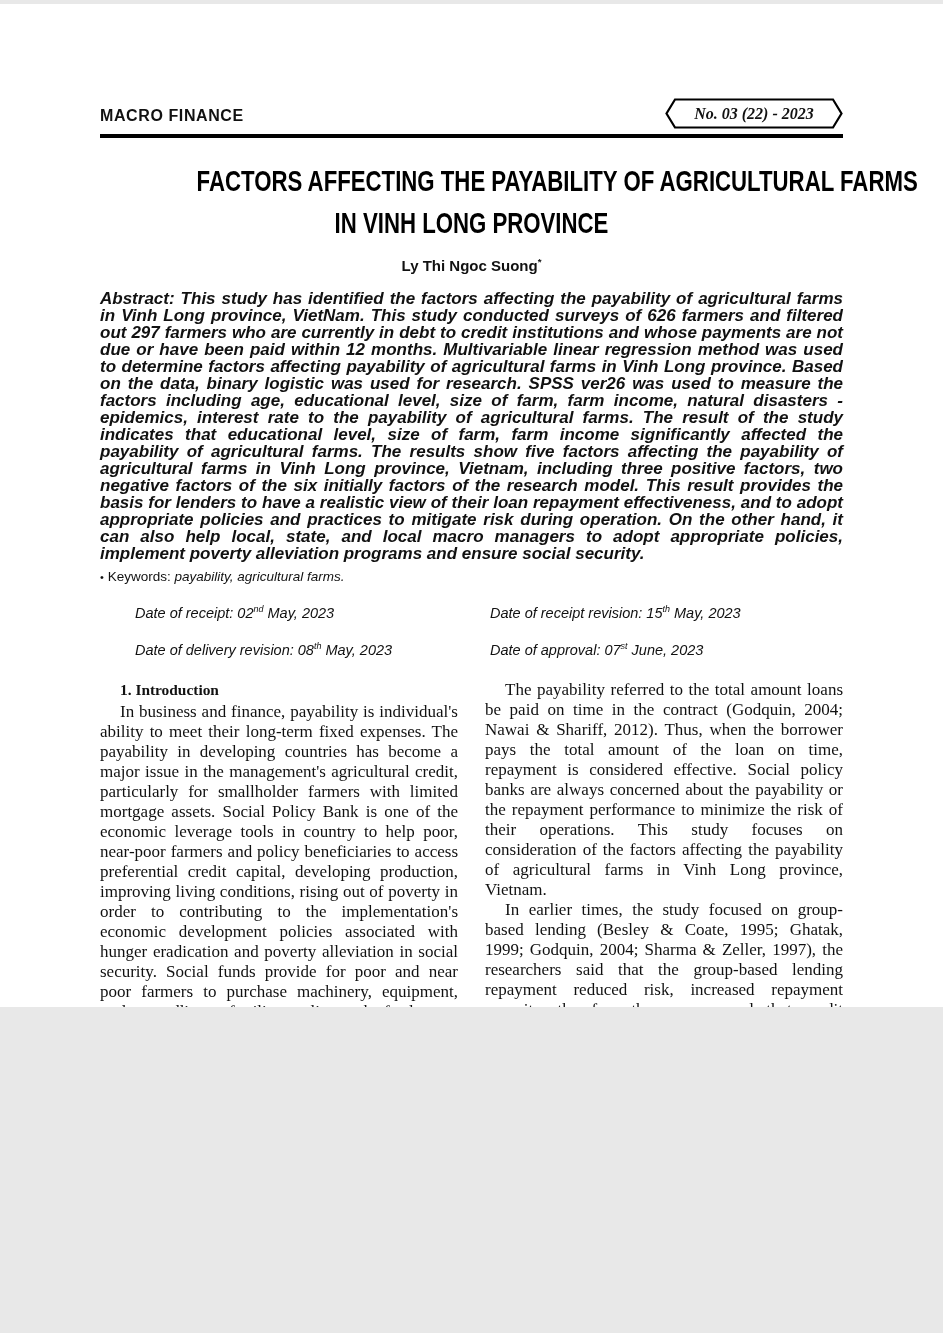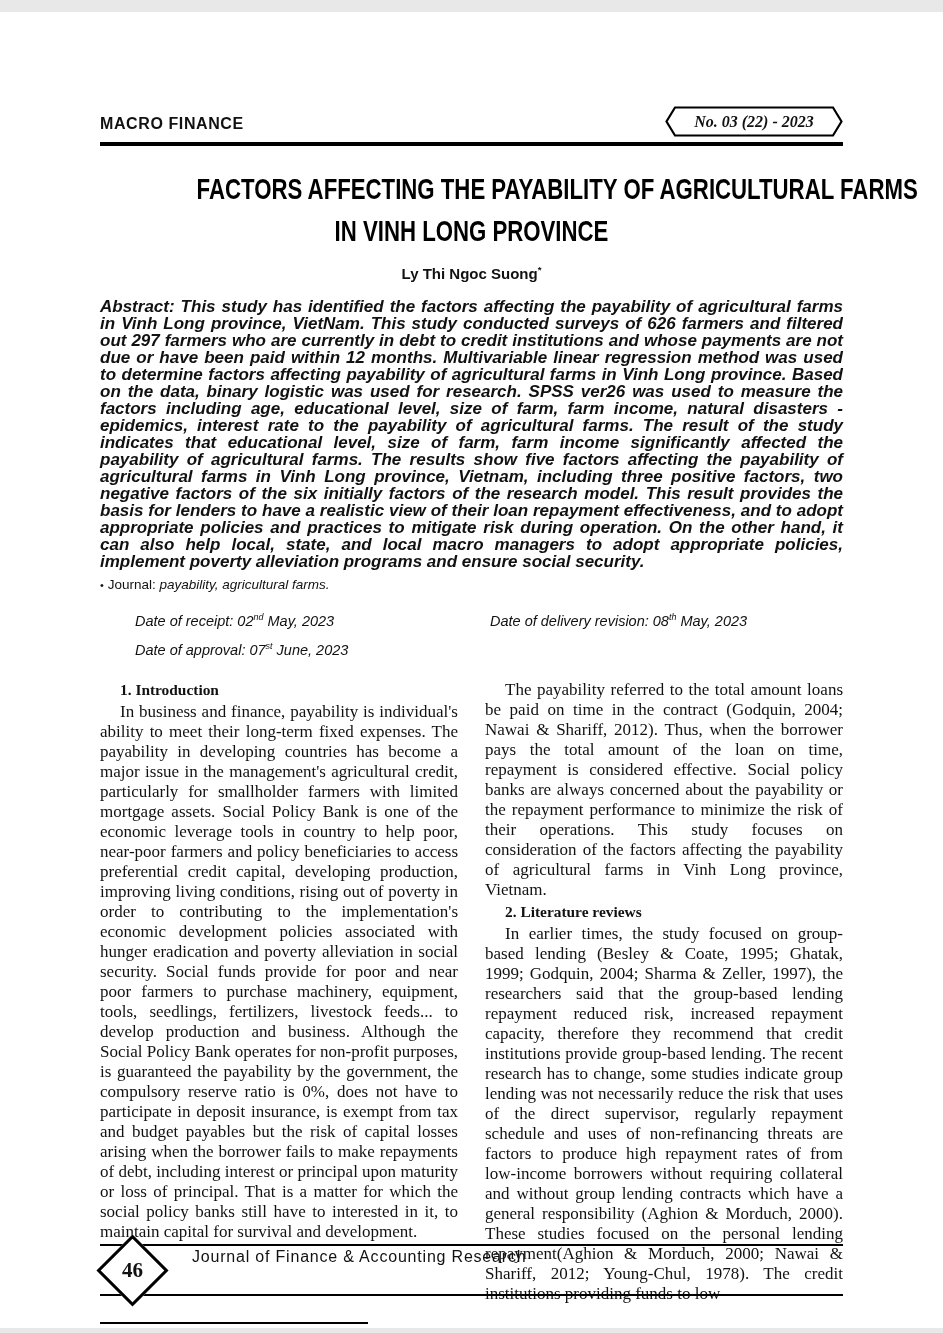--- a/index.html
+++ b/index.html
@@ -1,20 +1,20 @@
 <!DOCTYPE html>
 <html><head>
 <meta charset="utf-8">
 <style>
   html, body { margin: 0; padding: 0; background: #e8e8e8; }
   .page {
     position: relative;
     width: 943px;
-    height: 1316px;
-    margin: 12px auto;
+    height: 1003px;
+    margin: 4px auto;
     background: #ffffff;
     color: #111;
     font-family: "Liberation Serif", serif;
     overflow: hidden;
   }
   .content { padding: 0 100px; }
 
   
   .page-header {
     margin-top: 94px;
@@ -93,21 +93,21 @@
     font-size: 13.5px;
   }
   .kw-bullet { font-size: 11px; }
   .kw-text { font-style: italic; }
 
   
   .dates-grid {
     margin: 15px 0 0 35px;
     display: grid;
     grid-template-columns: 355px 1fr;
-    row-gap: 5px;
+    row-gap: 13px;
     font-family: "Liberation Sans", sans-serif;
     font-style: italic;
     font-size: 14.5px;
     line-height: 20px;
   }
   .date-line sup { font-size: 0.62em; }
 
   
   .columns {
     margin-top: 20px;
@@ -223,38 +223,38 @@
       <span>Ly Thi Ngoc Suong</span><sup>*</sup>
     </div>
 
     <p class="abstract">
       <span class="abstract-label">Abstract:</span>
       <span>This study has identified the factors affecting the payability of agricultural farms in Vinh Long province, VietNam. This study conducted surveys of 626 farmers and filtered out 297 farmers who are currently in debt to credit institutions and whose payments are not due or have been paid within 12 months. Multivariable linear regression method was used to determine factors affecting payability of agricultural farms in Vinh Long province. Based on the data, binary logistic was used for research. SPSS ver26 was used to measure the factors including age, educational level, size of farm, farm income, natural disasters - epidemics, interest rate to the payability of agricultural farms. The result of the study indicates that educational level, size of farm, farm income significantly affected the payability of agricultural farms. The results show five factors affecting the payability of agricultural farms in Vinh Long province, Vietnam, including three positive factors, two negative factors of the six initially factors of the research model. This result provides the basis for lenders to have a realistic view of their loan repayment effectiveness, and to adopt appropriate policies and practices to mitigate risk during operation. On the other hand, it can also help local, state, and local macro managers to adopt appropriate policies, implement poverty alleviation programs and ensure social security.</span>
     </p>
 
     <p class="keywords">
       <span class="kw-bullet">•</span>
-      <span class="kw-label">Journal:</span>
+      <span class="kw-label">Keywords:</span>
       <span class="kw-text">payability, agricultural farms.</span>
     </p>
 
     <div class="dates-grid">
       <div class="date-line"><span>Date of receipt: 02</span><sup>nd</sup><span> May, 2023</span></div>
+      <div class="date-line"><span>Date of receipt revision: 15</span><sup>th</sup><span> May, 2023</span></div>
       <div class="date-line"><span>Date of delivery revision: 08</span><sup>th</sup><span> May, 2023</span></div>
       <div class="date-line"><span>Date of approval: 07</span><sup>st</sup><span> June, 2023</span></div>
     </div>
 
     <div class="columns">
       <div class="col">
         <h2>1. Introduction</h2>
         <p class="body-par">In business and finance, payability is individual's ability to meet their long-term fixed expenses. The payability in developing countries has become a major issue in the management's agricultural credit, particularly for smallholder farmers with limited mortgage assets. Social Policy Bank is one of the economic leverage tools in country to help poor, near-poor farmers and policy beneficiaries to access preferential credit capital, developing production, improving living conditions, rising out of poverty in order to contributing to the implementation's economic development policies associated with hunger eradication and poverty alleviation in social security. Social funds provide for poor and near poor farmers to purchase machinery, equipment, tools, seedlings, fertilizers, livestock feeds... to develop production and business. Although the Social Policy Bank operates for non-profit purposes, is guaranteed the payability by the government, the compulsory reserve ratio is 0%, does not have to participate in deposit insurance, is exempt from tax and budget payables but the risk of capital losses arising when the borrower fails to make repayments of debt, including interest or principal upon maturity or loss of principal. That is a matter for which the social policy banks still have to interested in it, to maintain capital for survival and development.</p>
       </div>
       <div class="col">
         <p class="body-par">The payability referred to the total amount loans be paid on time in the contract (Godquin, 2004; Nawai &amp; Shariff, 2012). Thus, when the borrower pays the total amount of the loan on time, repayment is considered effective. Social policy banks are always concerned about the payability or the repayment performance to minimize the risk of their operations. This study focuses on consideration of the factors affecting the payability of agricultural farms in Vinh Long province, Vietnam.</p>
-        <h2 class="mid">2. Literature reviews</h2>
         <p class="body-par">In earlier times, the study focused on group-based lending (Besley &amp; Coate, 1995; Ghatak, 1999; Godquin, 2004; Sharma &amp; Zeller, 1997), the researchers said that the group-based lending repayment reduced risk, increased repayment capacity, therefore they recommend that credit institutions provide group-based lending. The recent research has to change, some studies indicate group lending was not necessarily reduce the risk that uses of the direct supervisor, regularly repayment schedule and uses of non-refinancing threats are factors to produce high repayment rates of from low-income borrowers without requiring collateral and without group lending contracts which have a general responsibility (Aghion &amp; Morduch, 2000). These studies focused on the personal lending repayment(Aghion &amp; Morduch, 2000; Nawai &amp; Shariff, 2012; Young-Chul, 1978). The credit institutions providing funds to low</p>
       </div>
     </div>
 
     <div class="footnote-rule"></div>
     <div class="footnote">* Tien Giang University; email: lythingocsuongg@tgu.edu.vn</div>
   </div>
 
   <footer class="page-footer">
     <div class="footer-top-line"></div>

